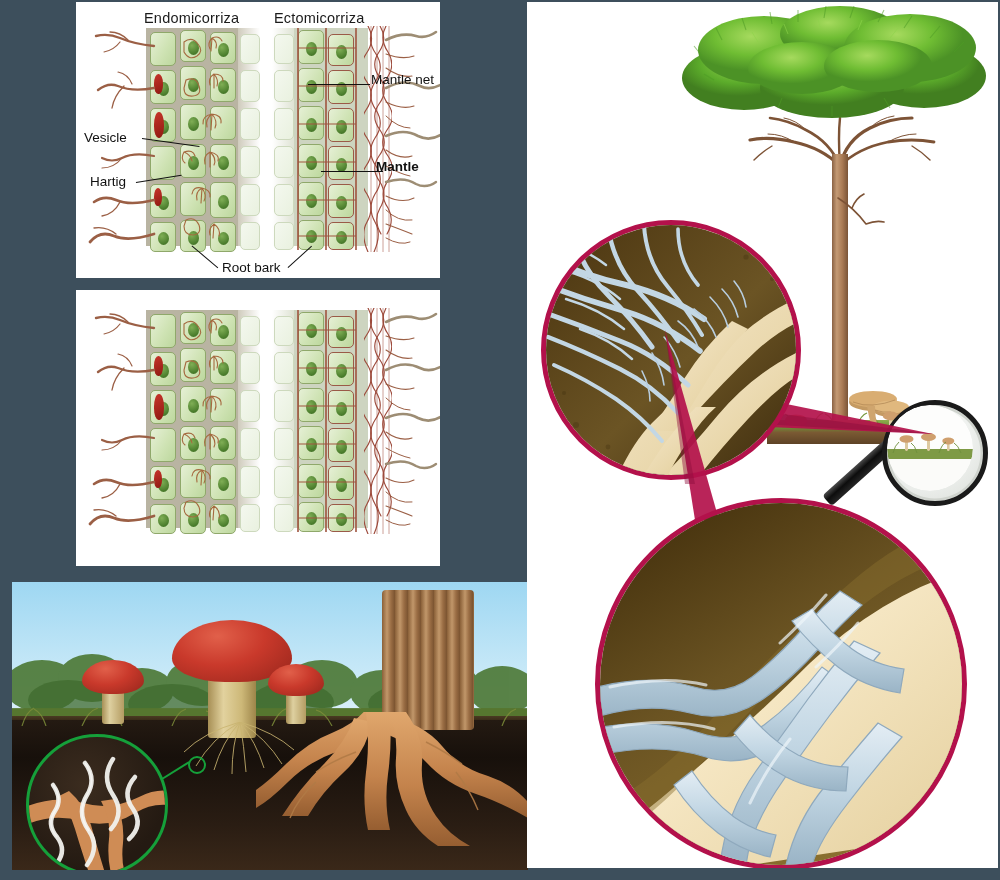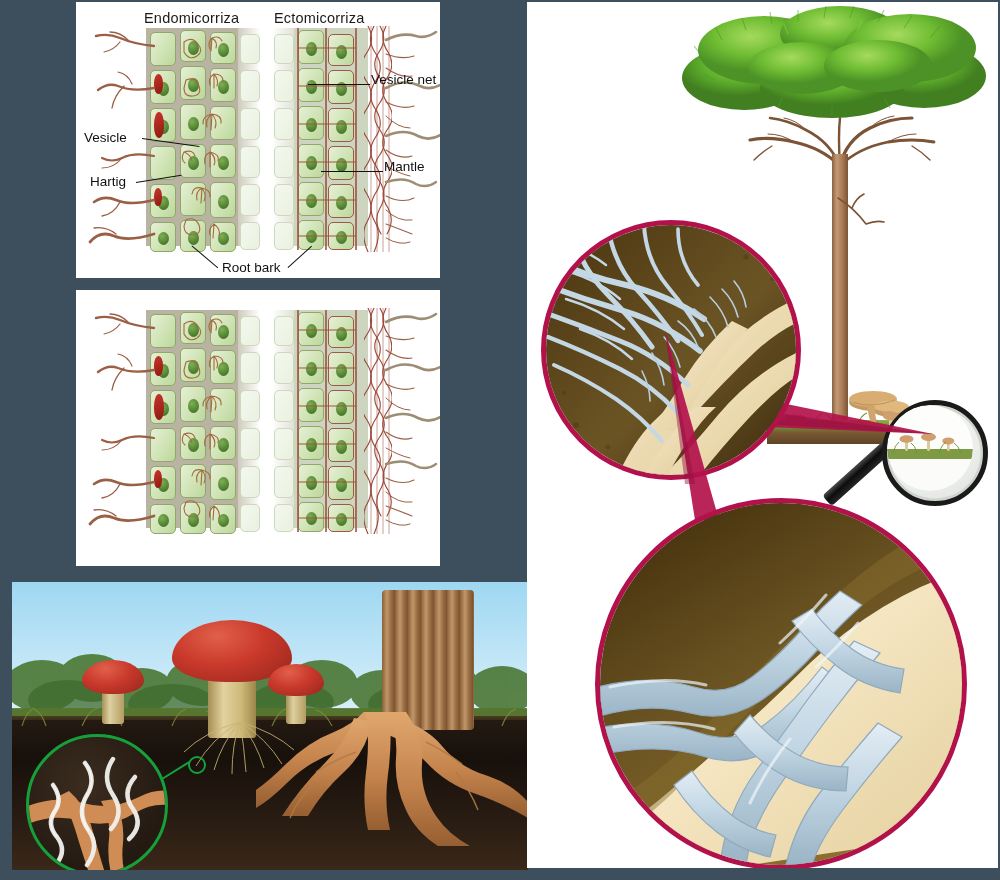--- a/index.html
+++ b/index.html
@@ -287,24 +287,24 @@
       </g>
     </svg>
   </div>
 
   <div class="lbl" style="left:8px;top:128px;">Vesicle</div>
   <div class="leader" style="left:66px;top:136px;width:58px;transform:rotate(8deg);"></div>
 
   <div class="lbl" style="left:14px;top:172px;">Hartig</div>
   <div class="leader" style="left:60px;top:180px;width:46px;transform:rotate(-9deg);"></div>
 
-  <div class="lbl" style="left:295px;top:70px;">Vesicle net</div>
+  <div class="lbl" style="left:295px;top:70px;">Mantle net</div>
   <div class="leader" style="left:232px;top:82px;width:62px;"></div>
 
-  <div class="lbl" style="left:308px;top:157px;">Mantle</div>
+  <div class="lbl" style="left:300px;top:157px;font-weight:bold;">Mantle</div>
   <div class="leader" style="left:245px;top:169px;width:62px;"></div>
 
   <div class="lbl" style="left:146px;top:258px;">Root bark</div>
   <div class="leader" style="left:142px;top:265px;width:34px;transform:rotate(-140deg);"></div>
   <div class="leader" style="left:212px;top:265px;width:32px;transform:rotate(-42deg);"></div>
 </div>
 
 <div class="panel" id="panel-endo-ecto-plain">
 
   <div class="rootcol" style="left:62px;top:20px;width:122px;height:218px;">

